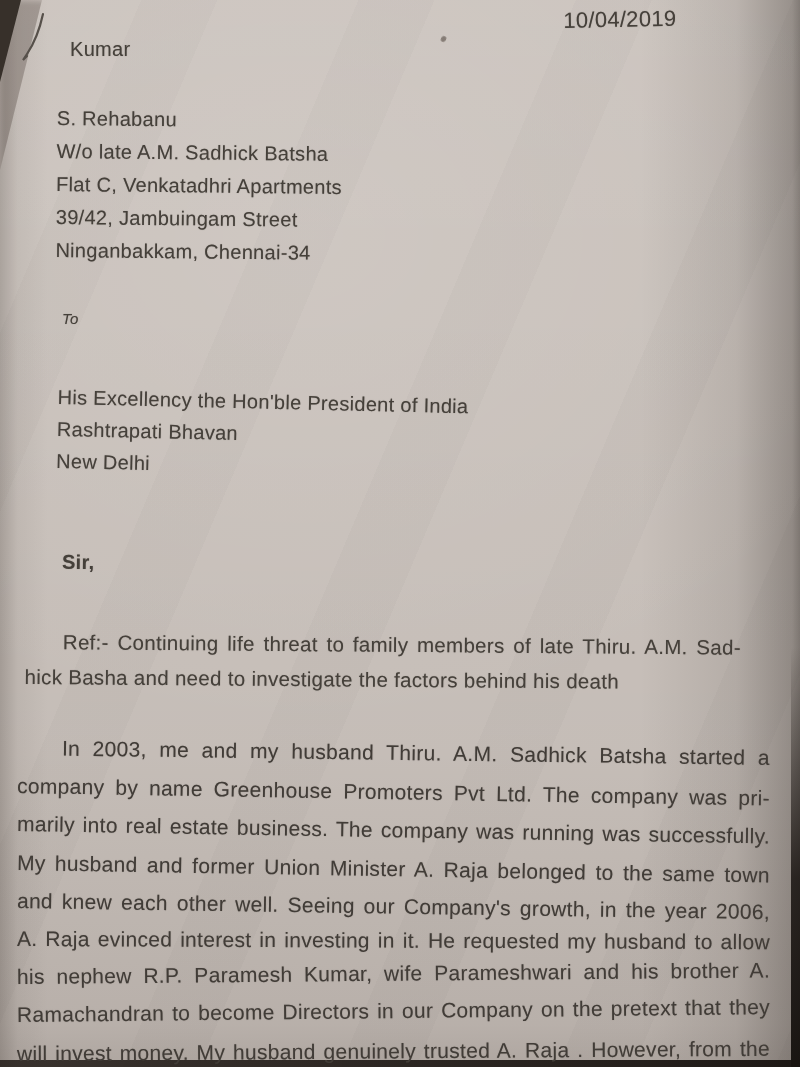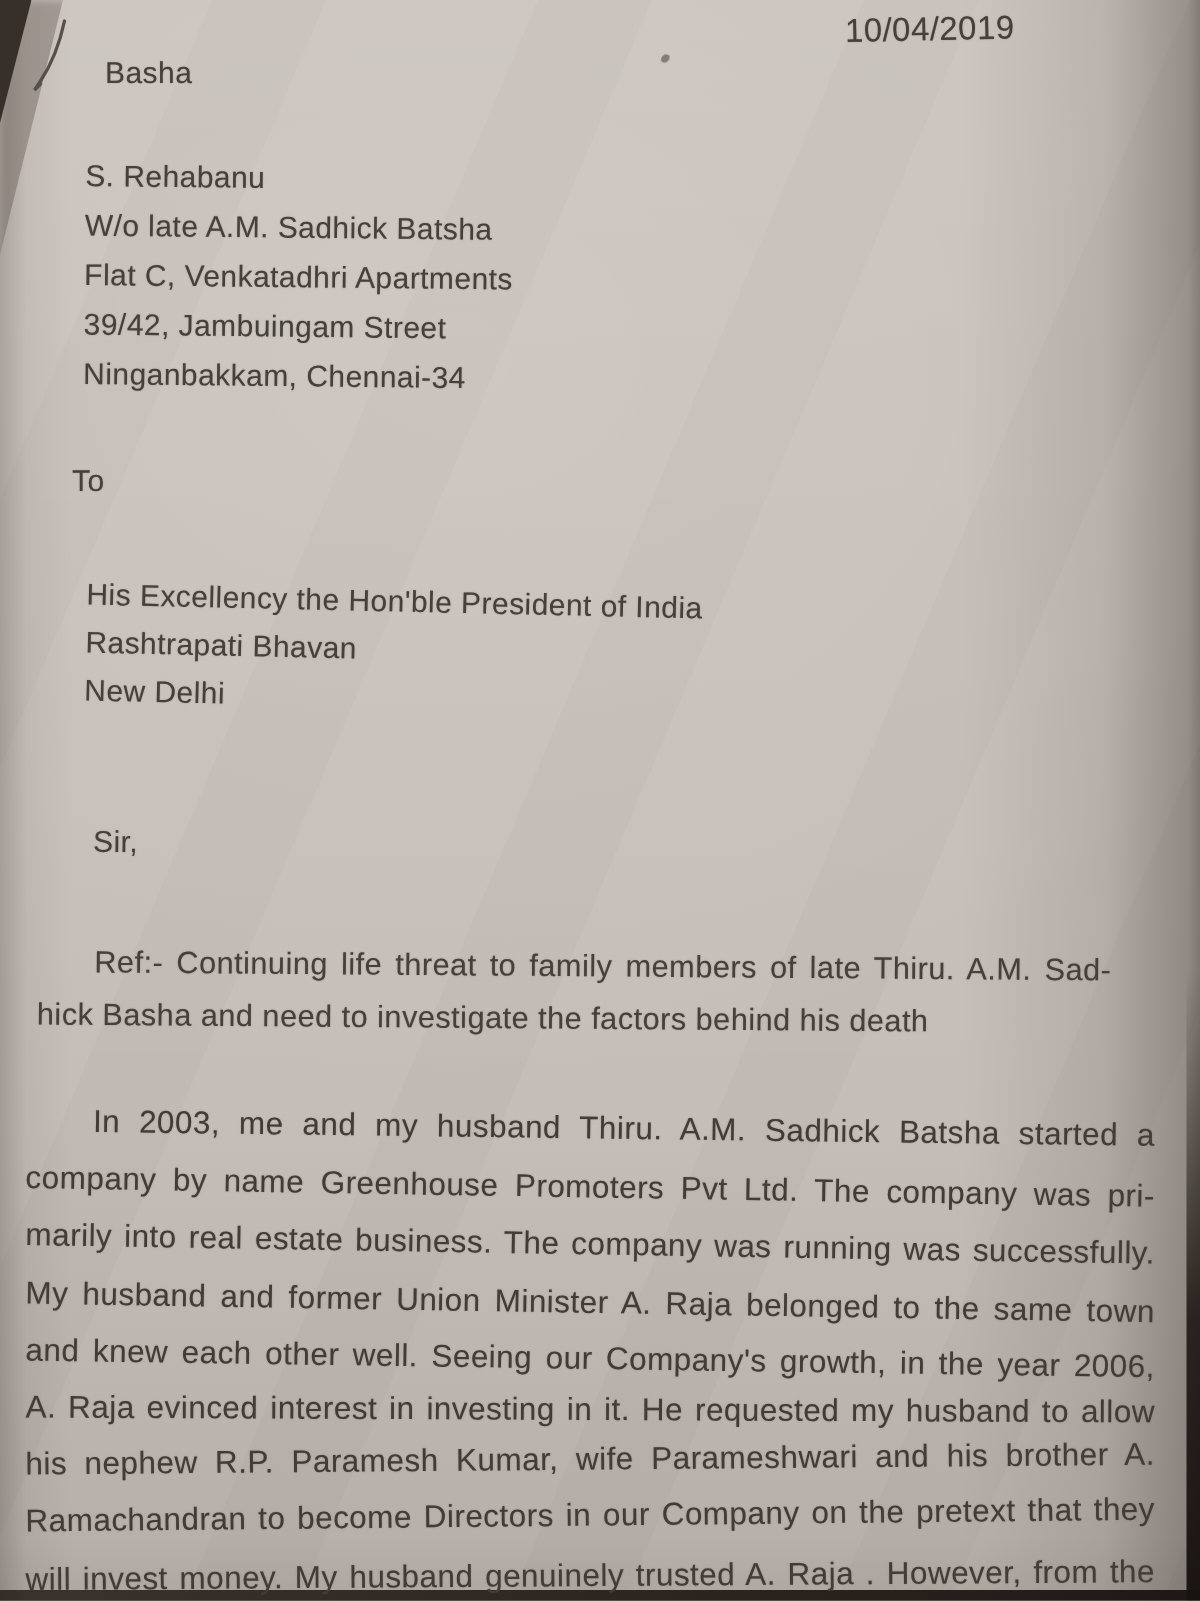--- a/index.html
+++ b/index.html
@@ -78,28 +78,28 @@
   }
 
   .date  { left: 563px; top: 8px;  font-size: 22px; transform: rotate(-1.2deg); transform-origin: left top; }
   .from  { left: 70px;  top: 38px; font-size: 20px; }
 
   .sender-block {
     left: 57px; top: 102px; font-size: 20px; line-height: 33px;
     transform: rotate(0.6deg); transform-origin: left top;
   }
 
-  .to-label { left: 48px; top: 310px; font-size: 20px; }
+  .to-label { left: 62px; top: 310px; font-size: 15px; font-style: italic; }
 
   .recipient-block {
     left: 58px; top: 381px; font-size: 20px; line-height: 32px;
     transform: rotate(1.3deg); transform-origin: left top;
   }
 
-  .salutation { left: 62px; top: 551px; font-size: 20px; transform: rotate(0.5deg); }
+  .salutation { left: 62px; top: 551px; font-size: 20px; transform: rotate(0.5deg); font-weight: bold; }
 
   .ref-block {
     left: 25px; top: 624px; width: 716px; font-size: 20.5px; line-height: 35px;
     white-space: normal;
     transform: rotate(0.45deg); transform-origin: left top;
   }
   .ref-line1 { text-align: justify; text-align-last: justify; padding-left: 38px; }
   .ref-label { font-weight: 400; }
 
   .body-block {
@@ -129,21 +129,21 @@
   <div class="edge-right"></div>
   <div class="edge-bottom"></div>
 
   <svg class="pen-tick" width="34" height="62" viewBox="0 0 34 62">
     <path d="M 27 4 C 24 18, 19 32, 11 44 L 7 50 L 11 46" fill="none" stroke="#56504a" stroke-width="2.2" stroke-linecap="round"></path>
   </svg>
   <div class="speck"></div>
 
   <div class="txt date">10/04/2019</div>
 
-  <div class="txt from">Basha</div>
+  <div class="txt from">Kumar</div>
 
   <div class="txt sender-block">
     <div>S. Rehabanu</div>
     <div>W/o late A.M. Sadhick Batsha</div>
     <div>Flat C, Venkatadhri Apartments</div>
     <div>39/42, Jambuingam Street</div>
     <div>Ninganbakkam, Chennai-34</div>
   </div>
 
   <div class="txt to-label">To</div>

